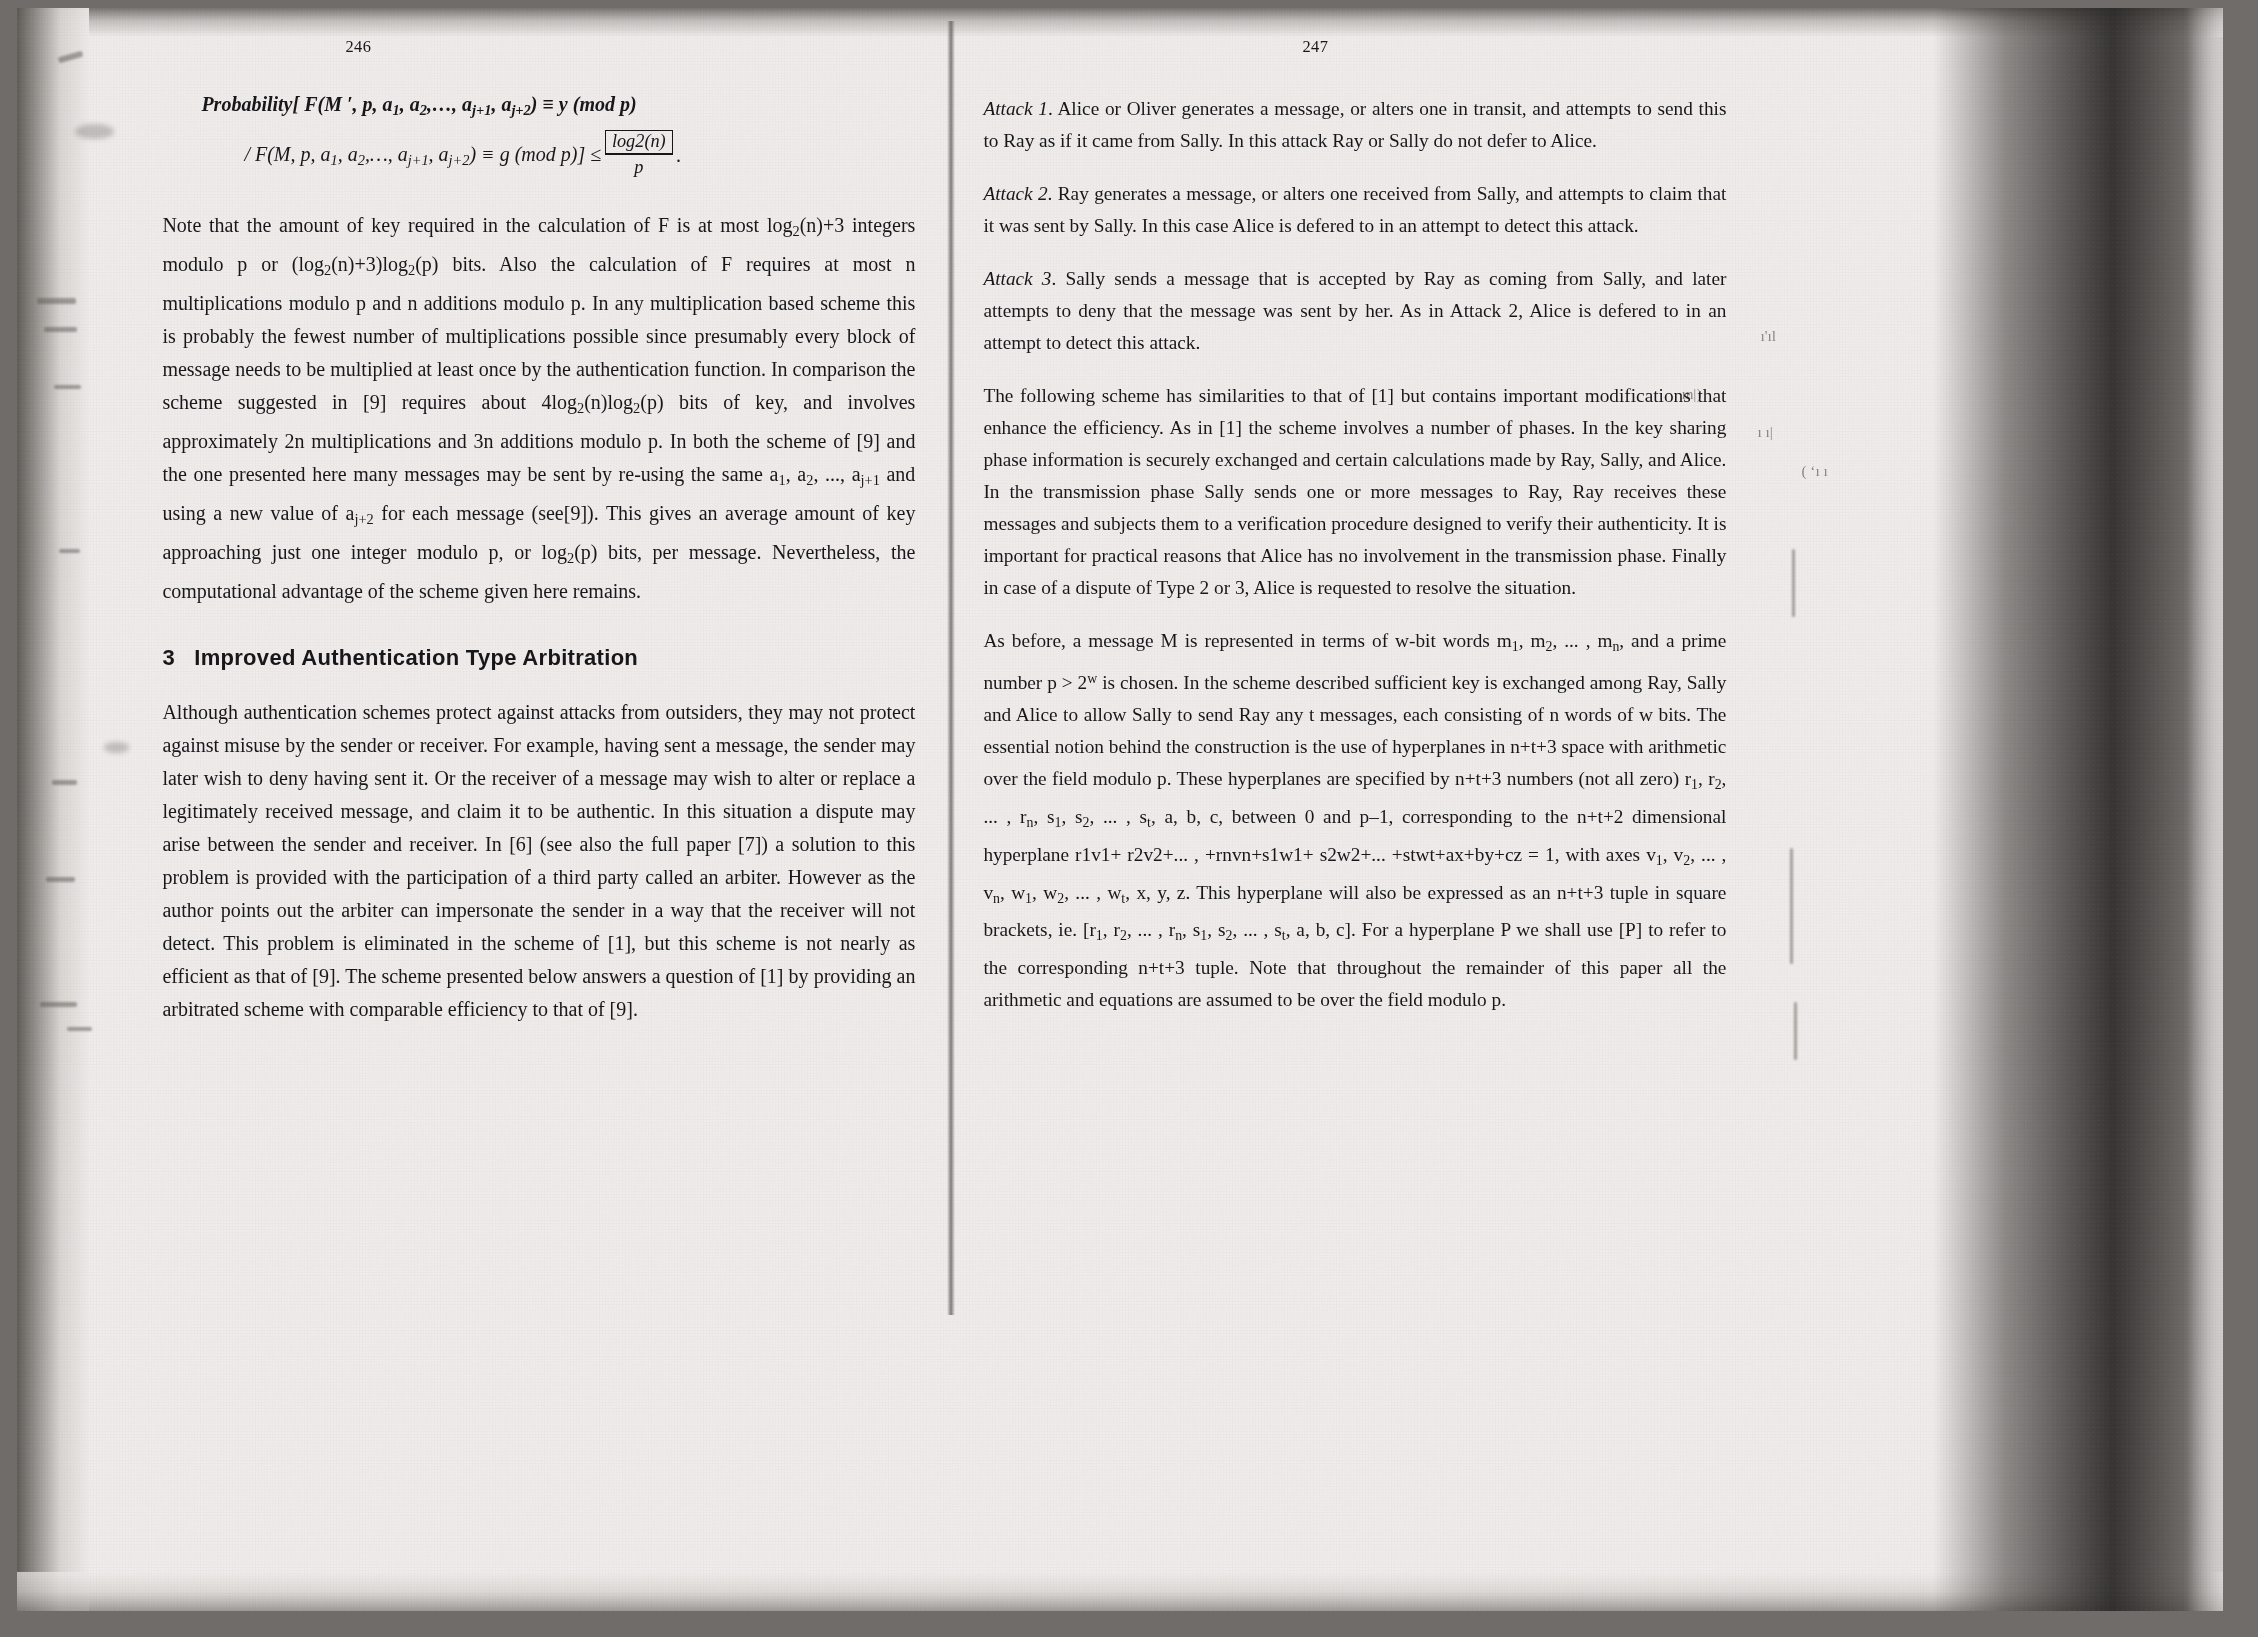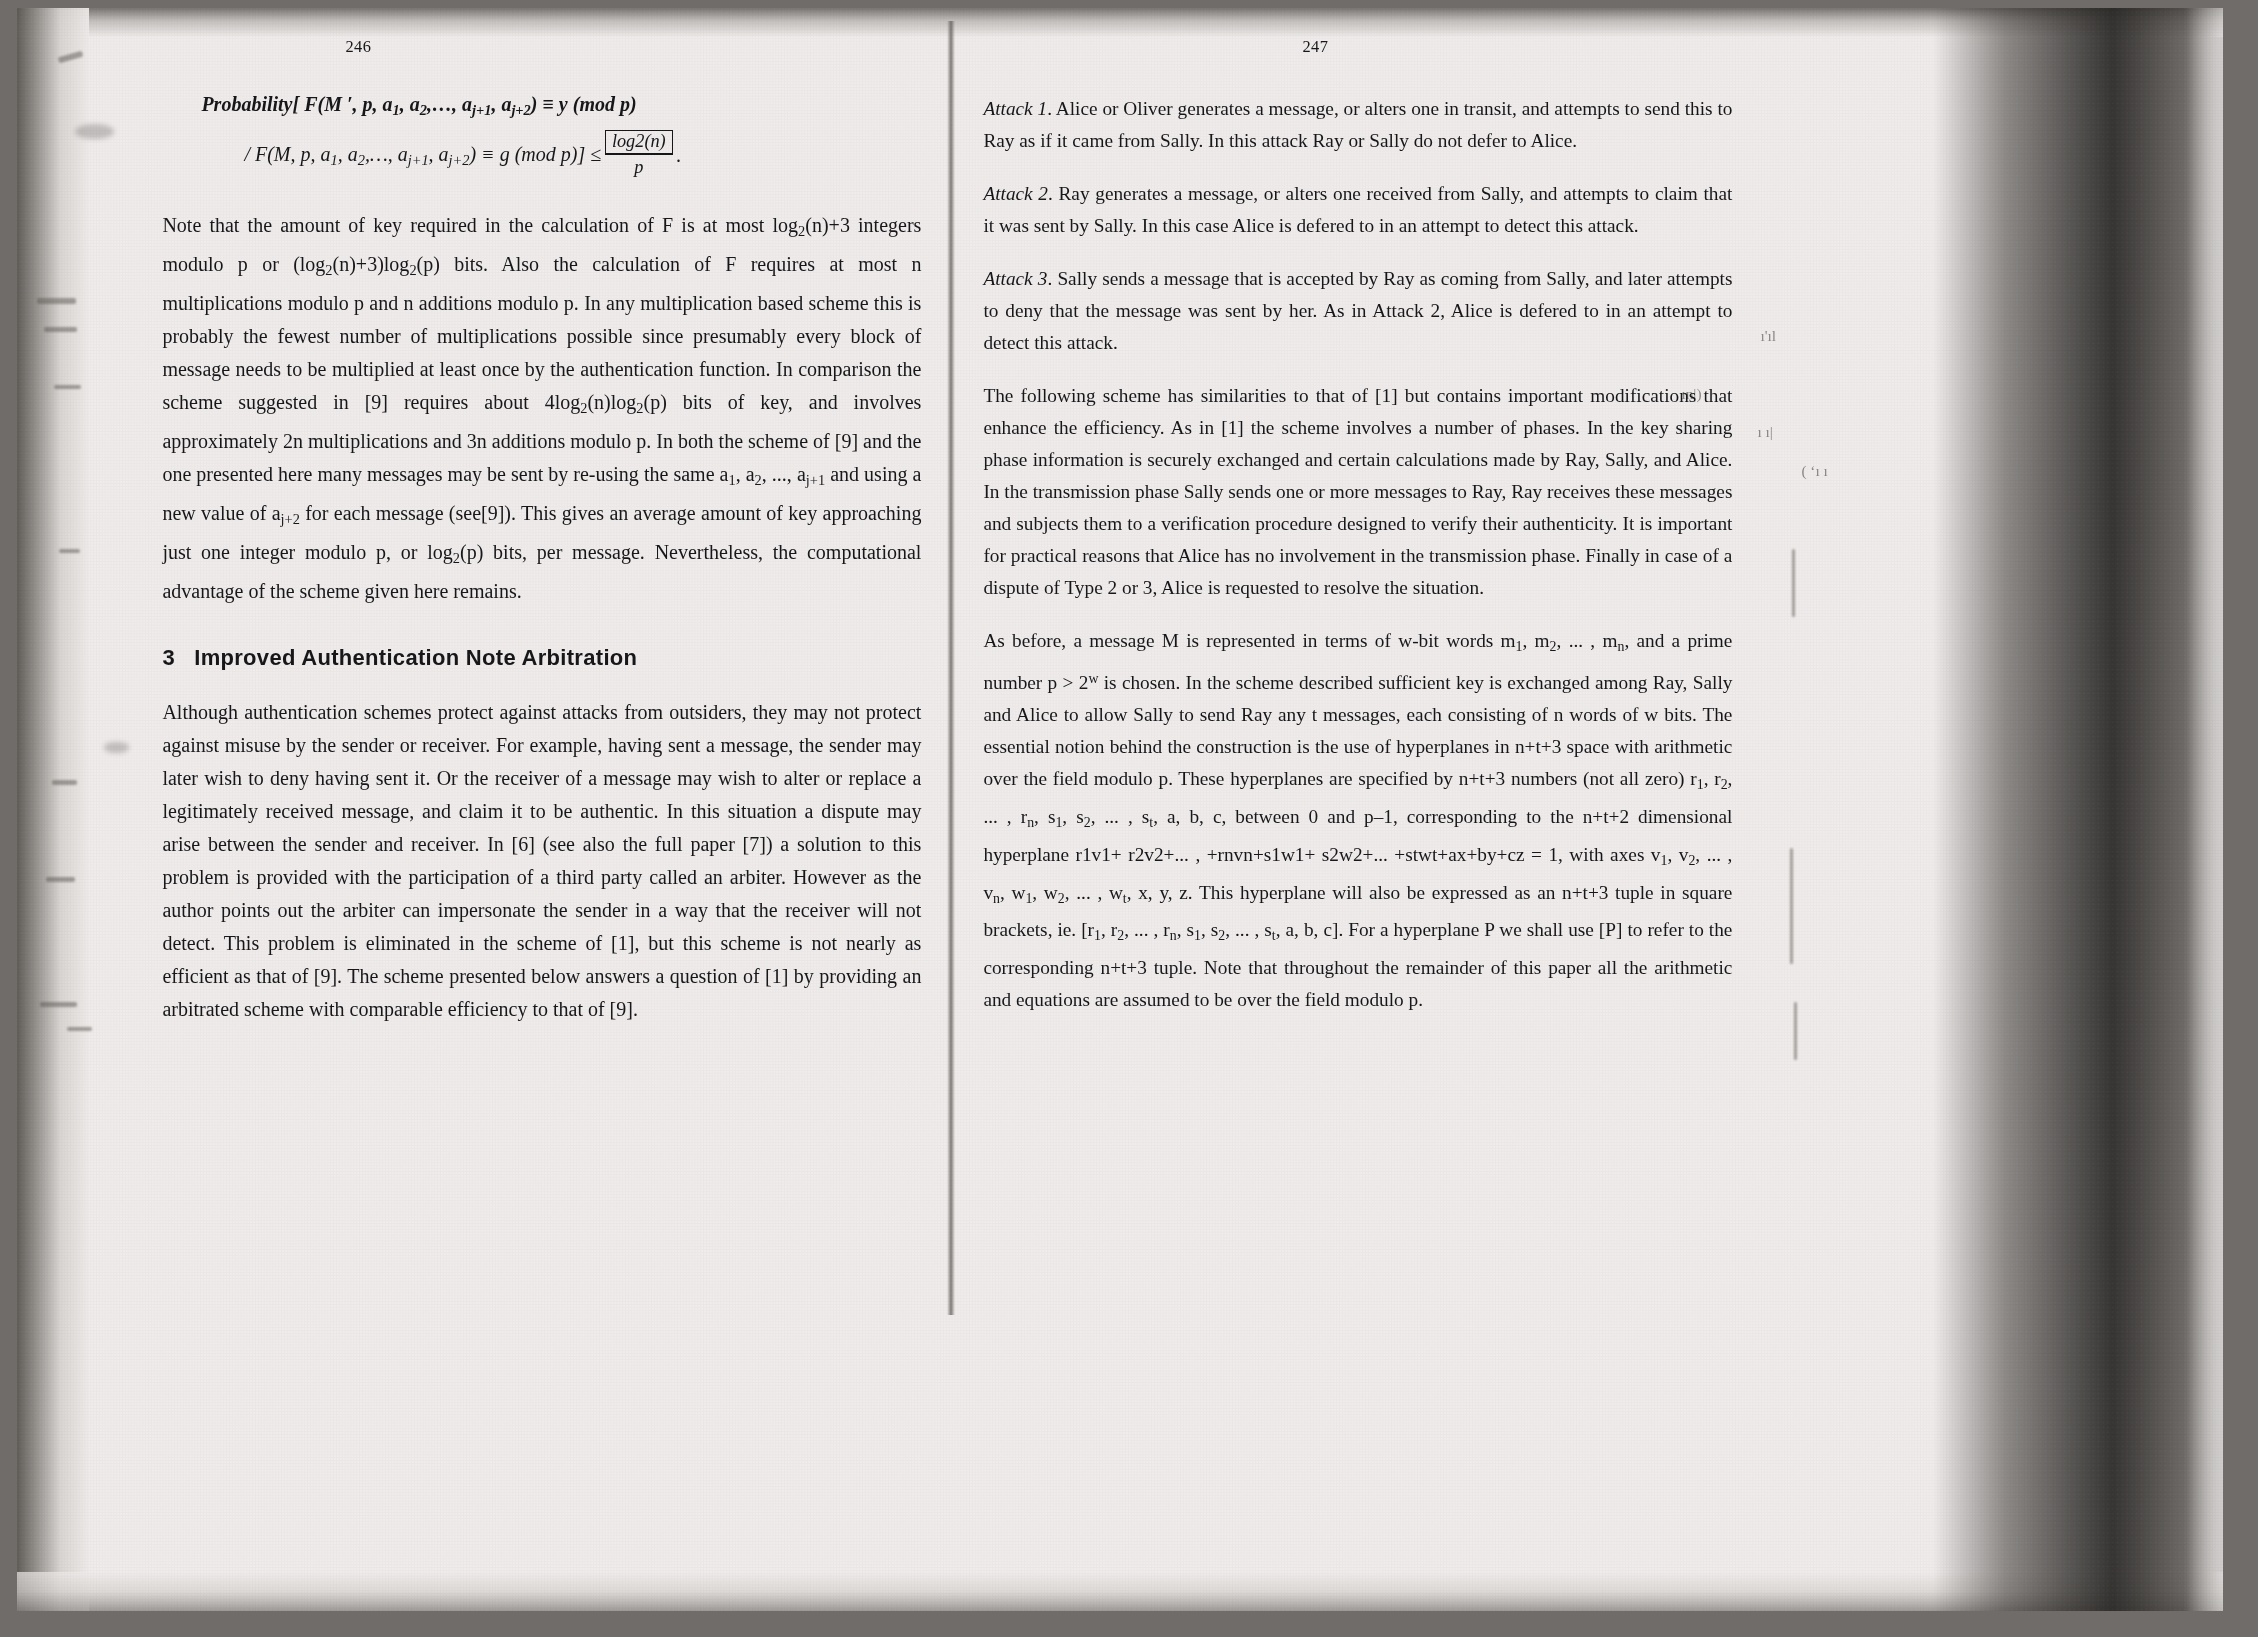--- a/index.html
+++ b/index.html
@@ -91,21 +91,21 @@
     margin-bottom: 36px;
     font-family: Liberation Serif, serif;
   }
   .page.left .folio { margin-left: 183px; text-align: left; }
   .page.right .folio { margin-left: 319px; text-align: left; }
 
   p.body {
     font-size: 20px;
     line-height: 33px;
     text-align: justify;
-    margin: 0 4px 21px 0;
+    margin: 0 10px 21px 0;
     font-family: "Liberation Serif", serif;
   }
   .page.right p.body { font-size: 19.3px; line-height: 32px; }
 
   h2.section {
     font-family: "Liberation Sans", sans-serif;
     font-size: 22px;
     font-weight: bold;
     margin: 37px 0 25px 0;
     letter-spacing: 0.3px;
@@ -212,21 +212,21 @@
             <span class="bar"></span>
             <span class="den-part">p</span>
           </span>
           <span>.</span>
         </div>
       </div>
 
       <p class="body">Note that the amount of key required in the calculation of F is at most log<sub>2</sub>(n)+3 integers modulo p or (log<sub>2</sub>(n)+3)log<sub>2</sub>(p) bits.  Also the calculation of F requires at most n multiplications modulo p and n additions modulo p.  In any multiplication based scheme this is probably the fewest number of multiplications possible since presumably every block of message needs to be multiplied at least once by the authentication function.  In comparison the scheme suggested in [9] requires about 4log<sub>2</sub>(n)log<sub>2</sub>(p) bits of key, and involves approximately 2n multiplications and 3n additions modulo p.  In both the scheme of [9] and the one presented here many messages may be sent by re-using the same a<sub>1</sub>, a<sub>2</sub>, ..., a<sub>j+1</sub>  and using a new value of a<sub>j+2</sub> for each message (see[9]).  This gives an average amount of key approaching just one integer modulo p, or log<sub>2</sub>(p) bits, per message.  Nevertheless, the computational advantage of the scheme given here remains.</p>
 
       <h2 class="section">
-        <span class="num">3</span><span>Improved Authentication Note Arbitration</span>
+        <span class="num">3</span><span>Improved Authentication Type Arbitration</span>
       </h2>
 
       <p class="body">Although authentication schemes protect against attacks from outsiders, they may not protect against misuse by the sender or receiver.  For example, having sent a message, the sender may later wish to deny having sent it.  Or the receiver of a message may wish to alter or replace a legitimately received message, and claim it to be authentic.  In this situation a dispute may arise between the sender and receiver.  In [6] (see also the full paper [7]) a solution to this problem is provided with the participation of a third party called an arbiter.  However as the author points out the arbiter can impersonate the sender in a way that the receiver will not detect.  This problem is eliminated in the scheme of [1], but this scheme is not nearly as efficient as that of [9].  The scheme presented below answers a question of [1] by providing an arbitrated scheme with comparable efficiency to that of [9].</p>
     </div>
 
     <div class="page right">
 
       <div class="folio">247</div>
 
       <p class="body">

